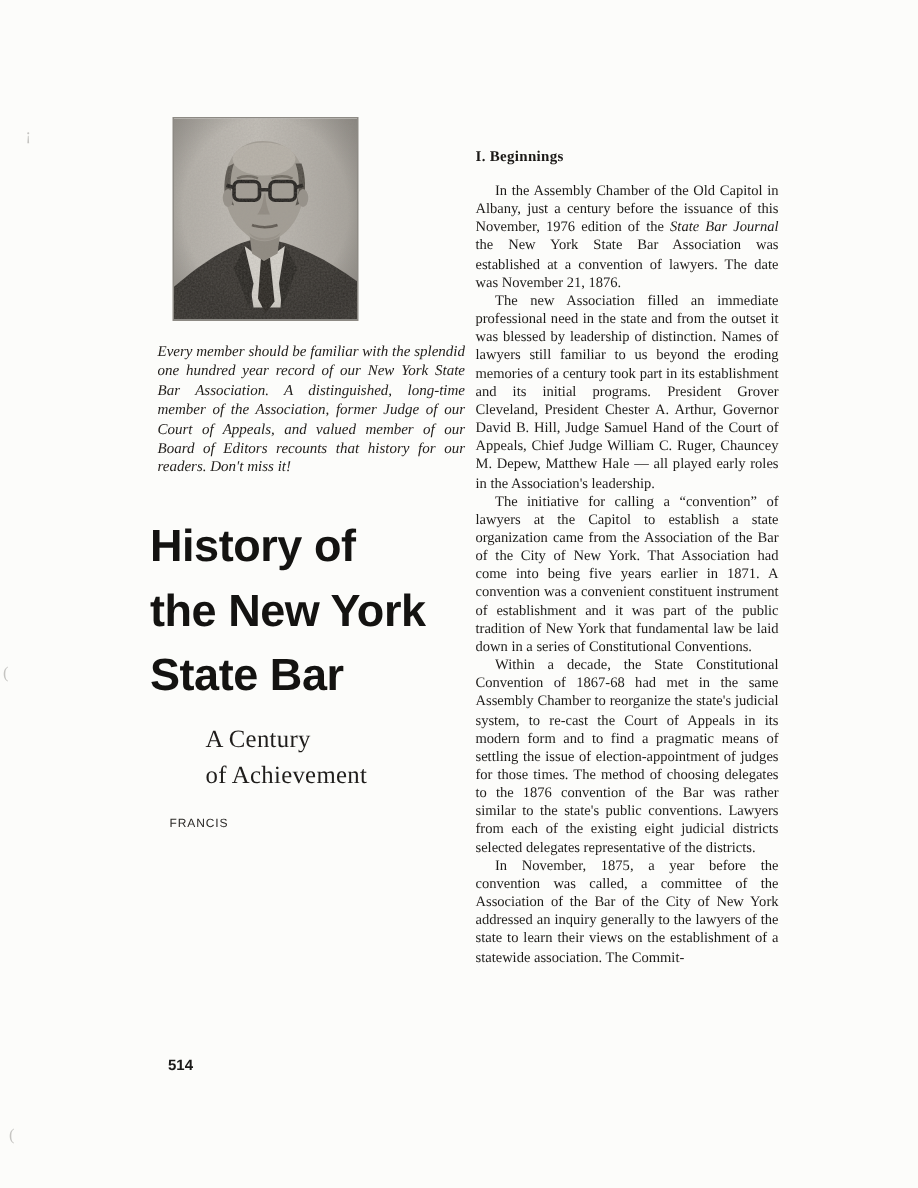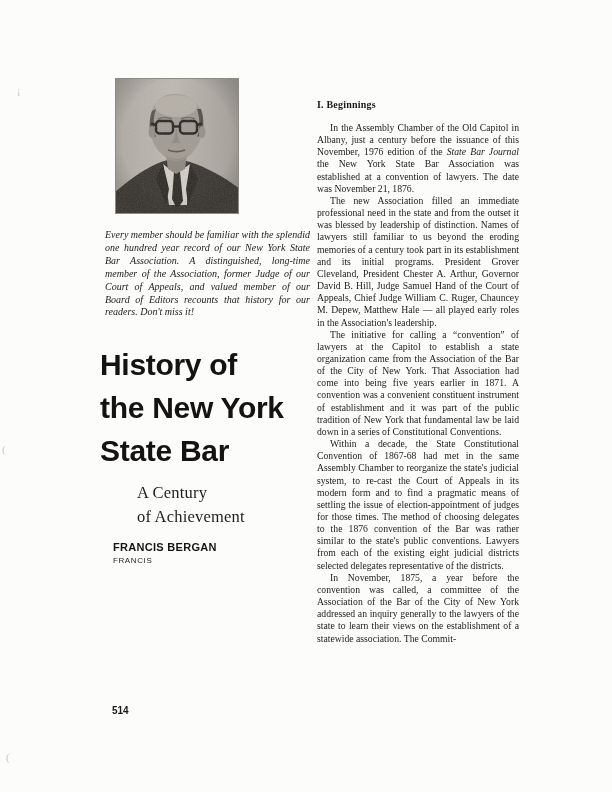--- a/index.html
+++ b/index.html
@@ -161,21 +161,20 @@
     <div>the New York</div>
     <div>State Bar</div>
   </h1>
 
   <div class="subtitle">
     <div>A Century</div>
     <div>of Achievement</div>
   </div>
 
   <div class="author-block">
-    <div class="author-name">FRANCIS BERGAN</div>
     <div class="author-location">FRANCIS</div>
   </div>
 
   <div class="page-number">514</div>
 
   <div class="article">
     <h2 class="section-heading">I. Beginnings</h2>
 
     <p><span>In the Assembly Chamber of the Old Capitol in Albany, just a century before the issuance of this November, 1976 edition of the </span><span class="ital">State Bar Journal</span><span> the New York State Bar Association was established at a convention of lawyers. The date was November 21, 1876.</span></p>
 

